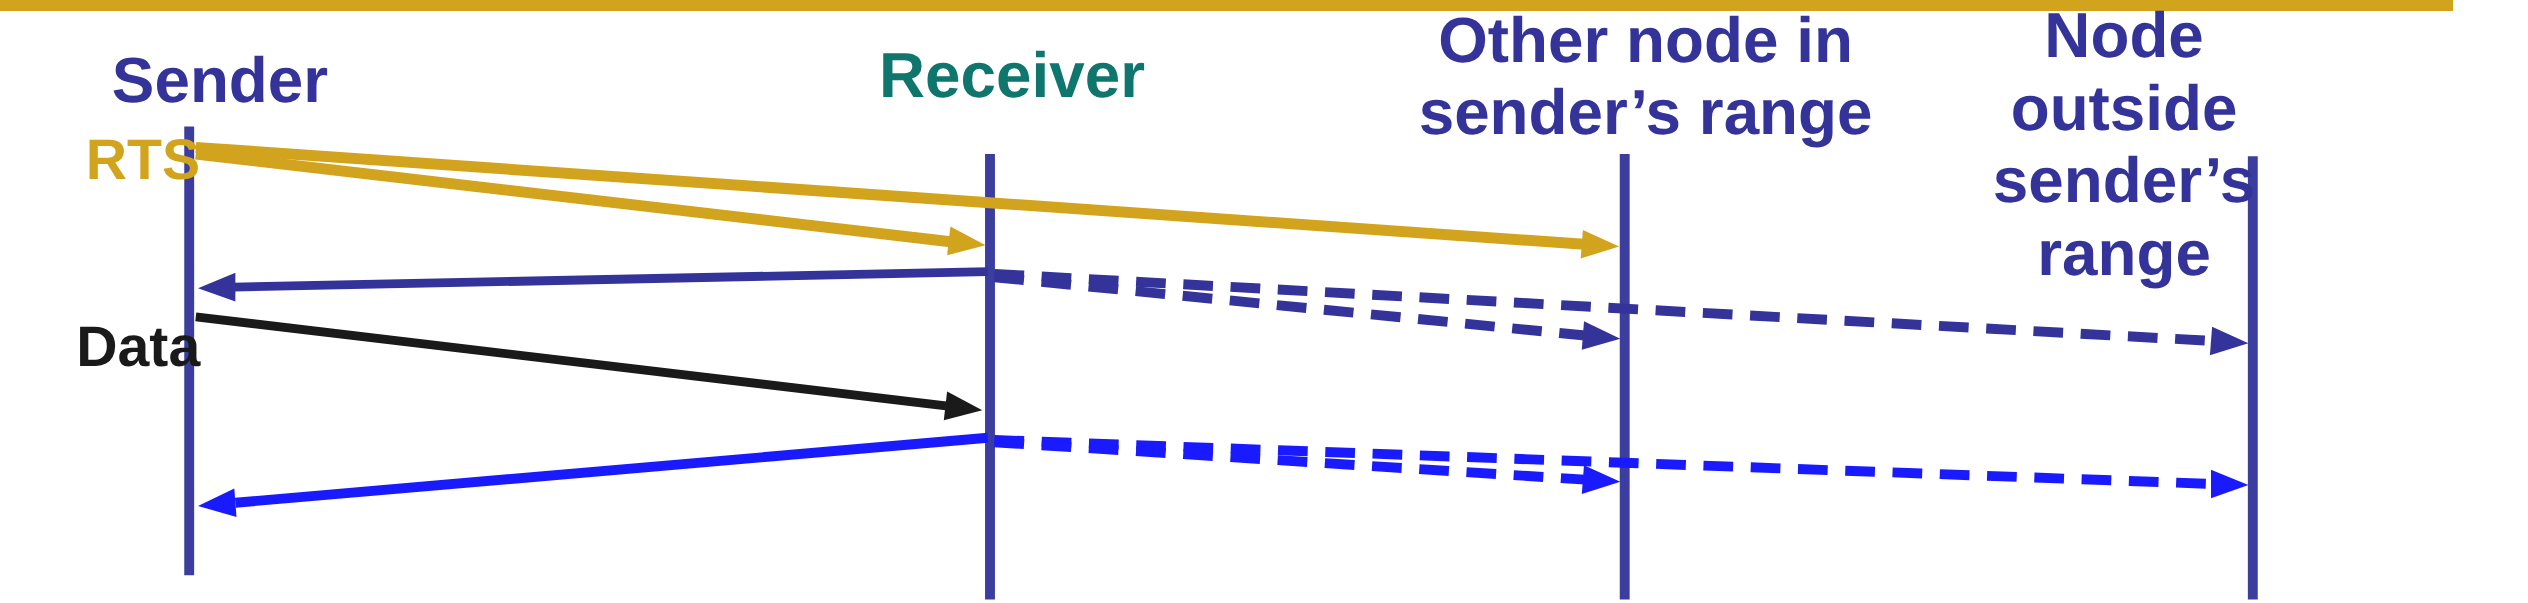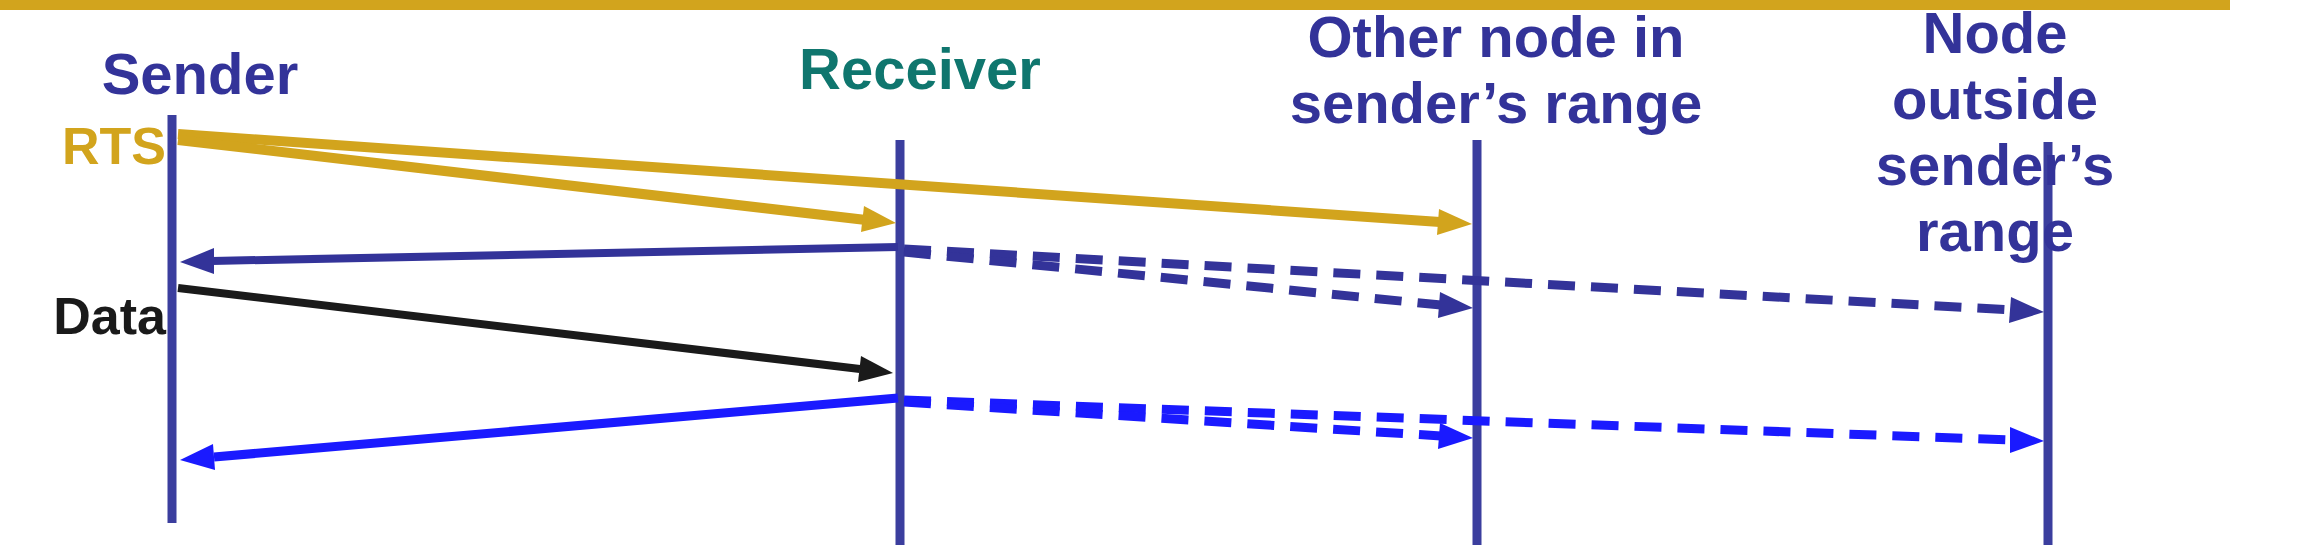--- a/index.html
+++ b/index.html
@@ -19,21 +19,21 @@
     position:absolute;
     transform:translateX(-50%);
     font-weight:bold;
     font-size:58px;
     line-height:66px;
     text-align:center;
     white-space:pre-line;
   }
   .msg{
     position:absolute;
-    left:0;width:166px;
+    left:16px;width:166px;
     font-weight:bold;
     font-size:52px;
     line-height:56px;
     text-align:right;
     white-space:nowrap;
   }
 </style>
 </head>
 <body>
 
@@ -94,21 +94,21 @@
     </g>
   </svg>
 
   <div class="hdr" style="left: 200px; top: 41px; white-space: nowrap; color: rgb(51, 51, 153);">Sender</div>
 
   <div class="hdr" style="left: 920px; top: 36px; white-space: nowrap; color: #0f766e;">Receiver</div>
 
   <div class="hdr" style="left: 1471px; top: 4px; color: rgb(51, 51, 153); margin-left: 25px;">Other node in
 sender’s range</div>
 
-  <div class="hdr" style="left: 1995px; top: 0px; color: rgb(51, 51, 153); text-align: center;">Node outside
+  <div class="hdr" style="left: 1931px; top: 0px; color: rgb(51, 51, 153); text-align: center;">Node outside
 sender’s range</div>
 
   <div class="msg" style="top: 118px; color: rgb(210, 164, 29);">RTS</div>
 
 
   <div class="msg" style="top: 288px; color: rgb(26, 26, 26);">Data</div>
 
 
 </div>
 

